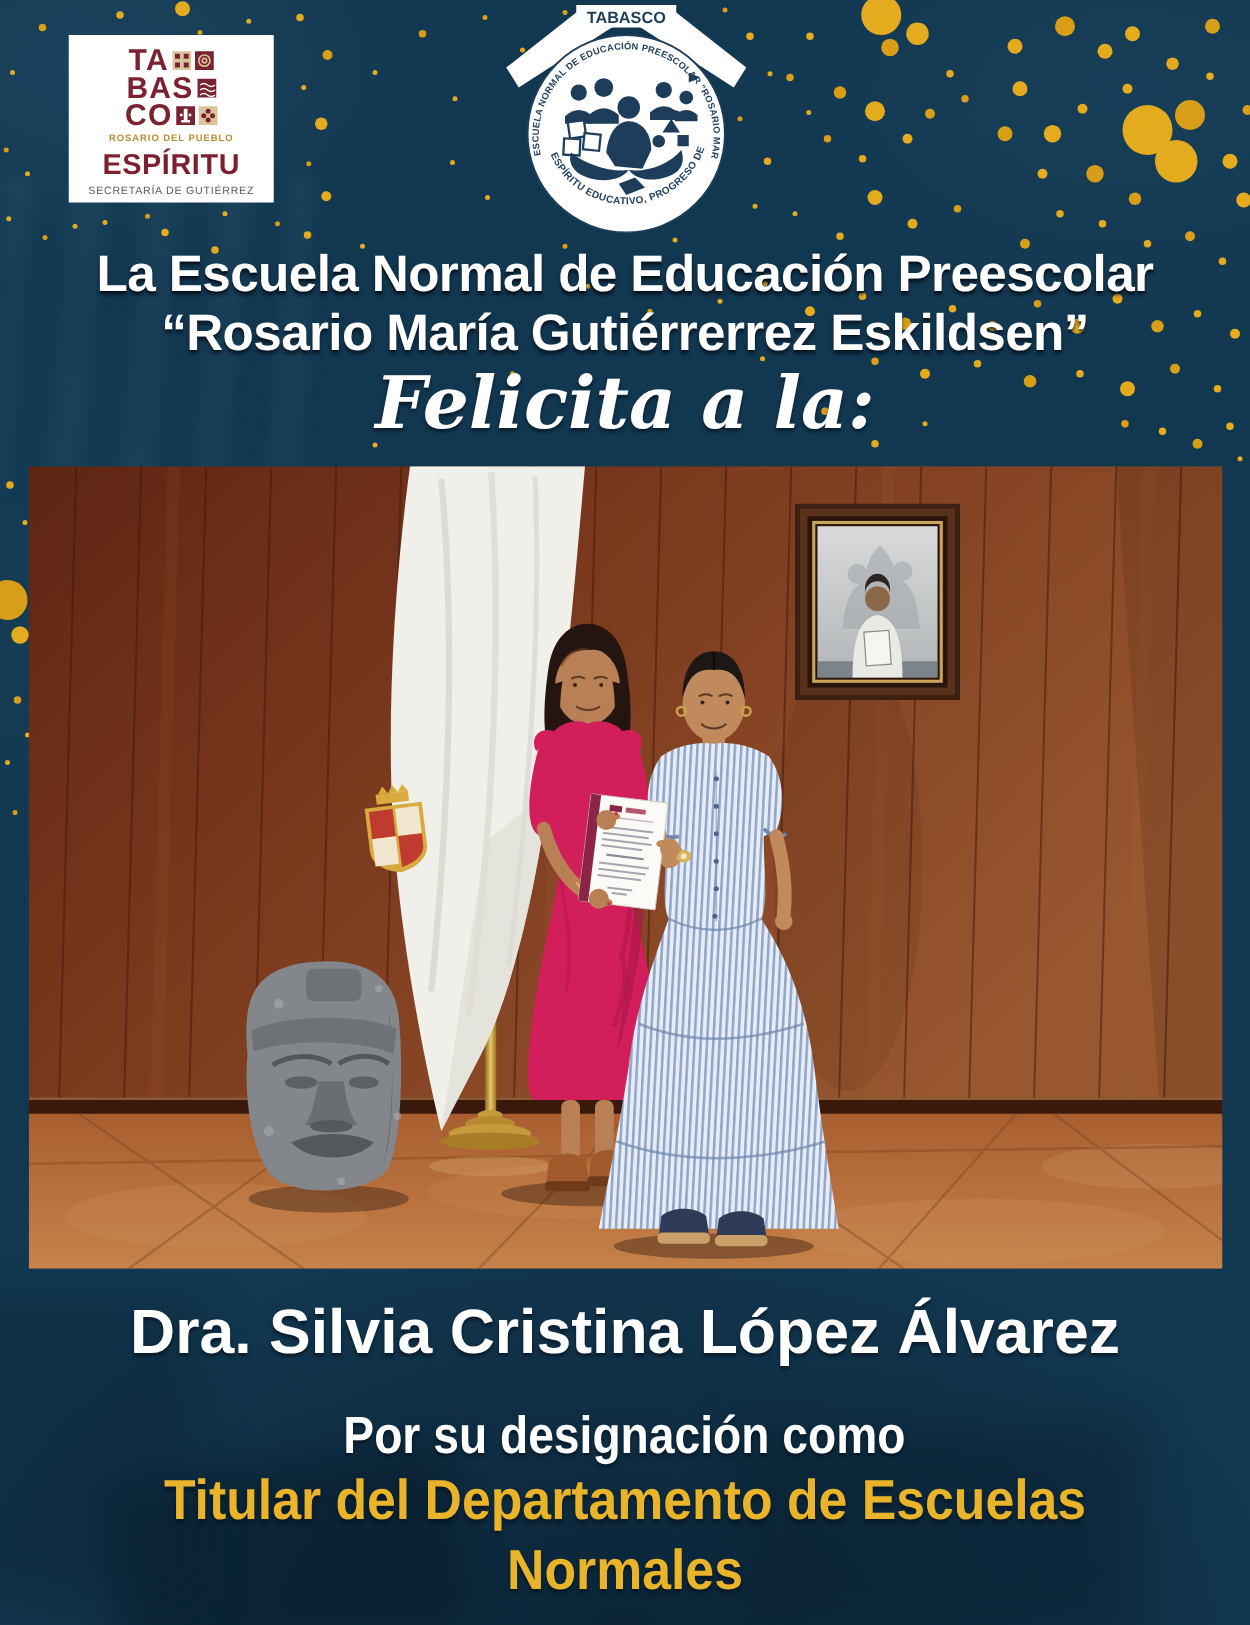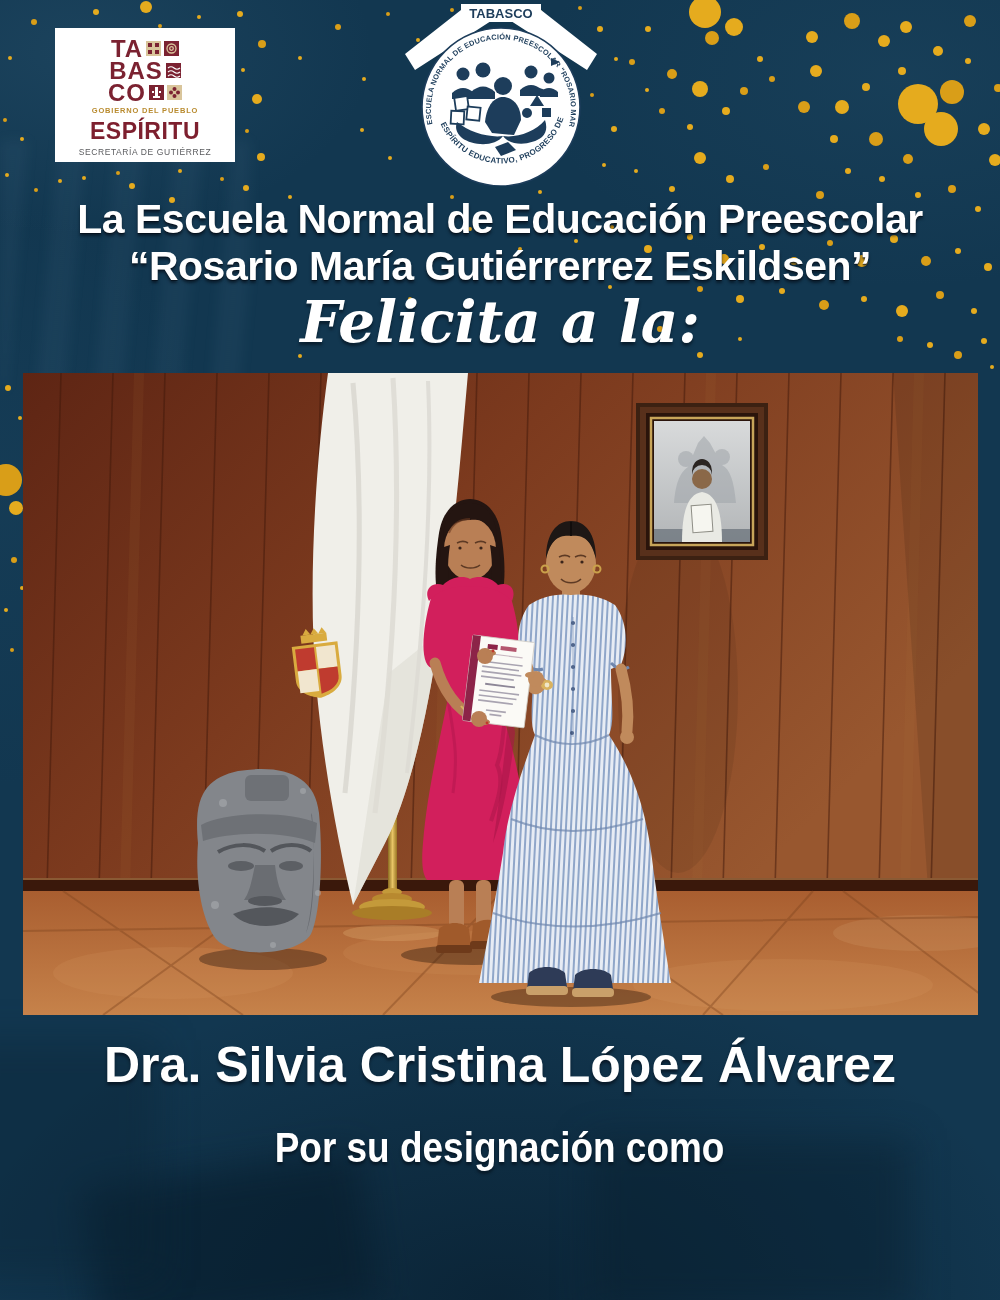--- a/index.html
+++ b/index.html
@@ -18,21 +18,21 @@
   .ghost{position:absolute;pointer-events:none;filter:blur(18px);}
   .g1{left:90px;top:1170px;width:280px;height:150px;background:rgba(6,26,40,.55);transform:rotate(-8deg);}
   .g2{left:590px;top:1140px;width:320px;height:170px;background:rgba(8,30,46,.45);}
   .g3{left:-40px;top:1040px;width:200px;height:240px;background:rgba(10,34,52,.40);}
   .g4{left:0px;top:140px;width:250px;height:250px;filter:blur(6px);
       background:repeating-linear-gradient(95deg, rgba(150,190,215,.05) 0 28px, transparent 28px 58px);}
   
   .splatter{position:absolute;inset:0;pointer-events:none;}
   .dot{position:absolute;border-radius:50%;}
   
-  .logo-card{position:absolute;left:55px;top:28px;width:180px;height:134px;background:#ffffff;
+  .logo-card{position:absolute;left:55px;top:28px;width:164px;height:134px;background:#ffffff;
     display:flex;flex-direction:column;align-items:center;justify-content:center;padding-top:4px;box-sizing:border-box;}
   .tb-row{display:flex;align-items:center;gap:3px;line-height:21px;height:22px;}
   .tb-word{font-weight:bold;font-size:24px;letter-spacing:1px;color:#7b2231;}
   .cell{width:15px;height:15px;display:inline-block;position:relative;}
   .cell.beige{background:#d9c59b;}
   .cell.maroon{background:#7b2231;}
   .cell svg{position:absolute;inset:0;}
   .tagline{font-size:7.5px;font-weight:bold;color:#b98b2f;letter-spacing:.8px;margin-top:2px;}
   .edu{font-size:23px;font-weight:bold;color:#7d1f2e;letter-spacing:.5px;margin-top:3px;}
   .secretaria{font-size:8.5px;color:#5a5b5e;letter-spacing:.6px;margin-top:2px;}
@@ -248,21 +248,21 @@
           <svg viewBox="0 0 15 15">
             <g fill="#7b2231">
               <circle cx="7.5" cy="4" r="2"></circle>
               <circle cx="7.5" cy="11" r="2"></circle>
               <circle cx="4" cy="7.5" r="2"></circle>
               <circle cx="11" cy="7.5" r="2"></circle>
             </g>
           </svg>
         </span>
     </div>
-    <div class="tagline">GOBIERNO DEL PUEBLO</div>
+    <div class="tagline">ROSARIO DEL PUEBLO</div>
     <div class="edu">ESPÍRITU</div>
     <div class="secretaria">SECRETARÍA DE GUTIÉRREZ</div>
   </div>
 
   <div class="seal">
     <svg viewBox="0 0 204 186" width="204" height="186">
       <defs>
         <path id="arcTop" d="M 34,126 A 70,70 0 1 1 170,126" fill="none"></path>
         <path id="arcBottom" d="M 40,120 A 66,66 0 0 0 164,120" fill="none"></path>
       </defs>
@@ -530,13 +530,14 @@
         <circle cx="470" cy="278" r="1.4" fill="#c0392b"></circle>
           <circle cx="464" cy="350" r="1.4" fill="#c0392b"></circle>
         <circle cx="513" cy="306" r="8" fill="#c08a5c"></circle>
         <ellipse cx="507" cy="302" rx="5" ry="3" fill="#c08a5c"></ellipse>
       </g>
     </svg>
   </div>
 
   <div class="center-text reason1"><span>Por su designación como</span></div>
   <div class="center-text honoree">Dra. Silvia Cristina López Álvarez</div>
+  <div class="center-text reason2"><span>Titular del Departamento de Escuelas Normales</span></div>
 </div>
 
 </body></html>

